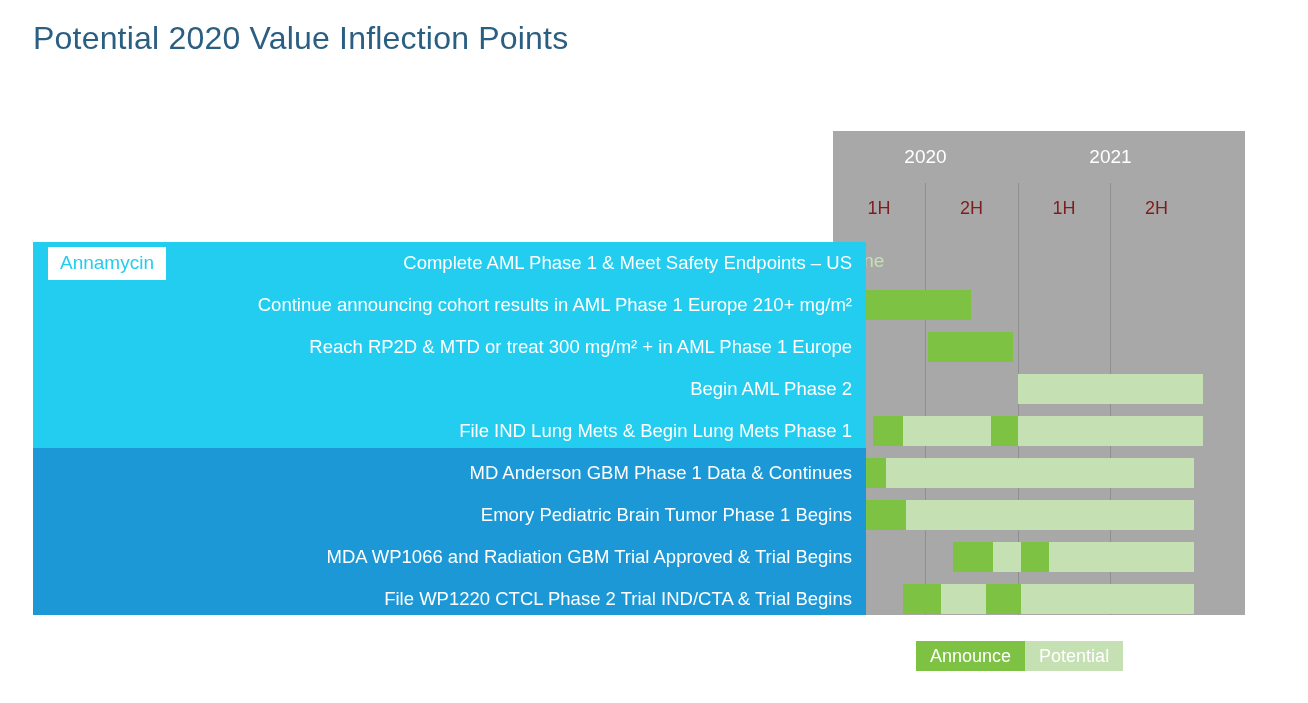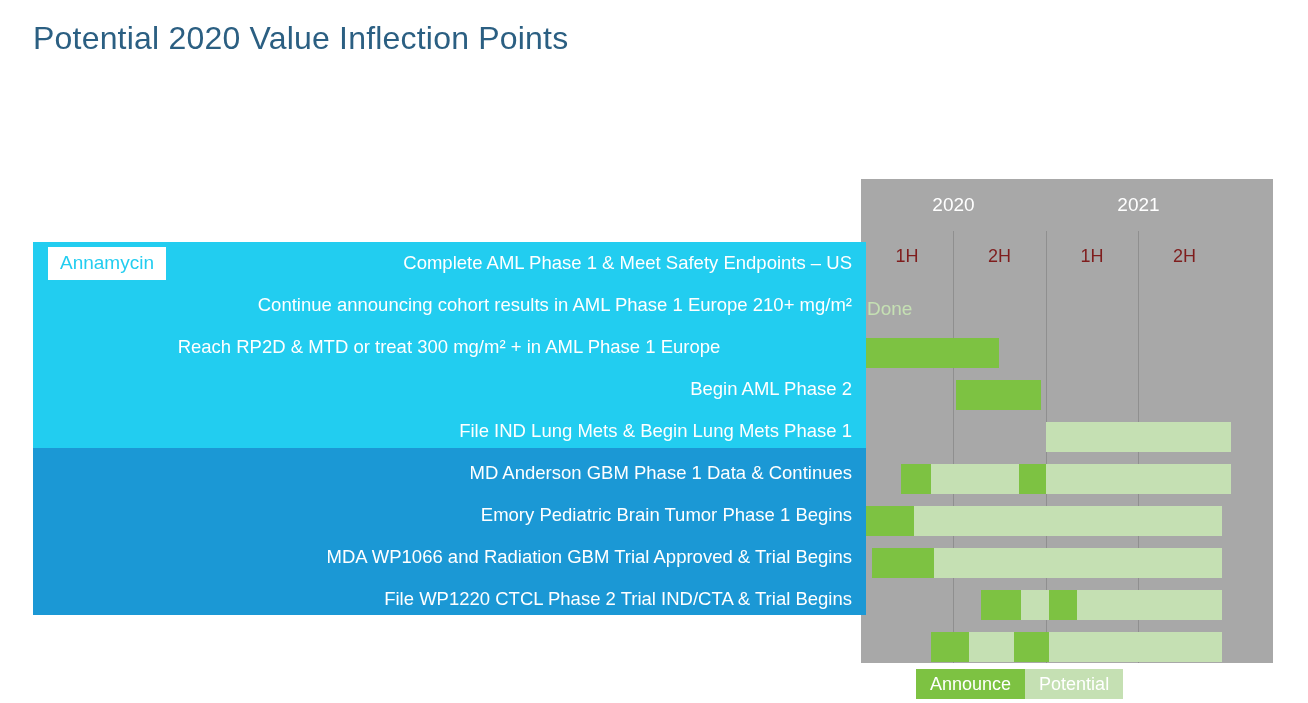--- a/index.html
+++ b/index.html
@@ -30,26 +30,25 @@
     font-size: 32px;
     color: #2b5f82;
     letter-spacing: 0.2px;
     font-weight: 400;
     white-space: nowrap;
   }
 
   
   #timeline {
     position: absolute;
-    left: 861px;
+    left: 833px;
     top: 131px;
     width: 412px;
     height: 484px;
     background: #a8a8a8;
-    margin-top: 48px;
   }
   .tl-header-year {
     position: absolute;
     top: 0;
     height: 52px;
     line-height: 52px;
     text-align: center;
     color: #ffffff;
     font-size: 19px;
   }
@@ -168,21 +167,20 @@
     height: 301px;
   }
 
   
   #legend {
     position: absolute;
     left: 916px;
     top: 641px;
     height: 30px;
     display: flex;
-    margin-top: 28px;
   }
   .legend-item {
     height: 30px;
     line-height: 30px;
     padding: 0 14px;
     color: #ffffff;
     font-size: 18px;
   }
   .legend-announce { background: #7dc242; }
   .legend-continue { background: #c5e0b3; }
@@ -248,21 +246,21 @@
         </div>
       </div>
   </div>
 
   <div id="panel-annamycin"></div>
   <div id="panel-stat3"></div>
 
   <div id="labels">
       <div class="row-label" style="top: 0px;">Complete AML Phase 1 &amp; Meet Safety Endpoints – US</div>
       <div class="row-label" style="top: 42px;">Continue announcing cohort results in AML Phase 1 Europe 210+ mg/m²</div>
-      <div class="row-label" style="top: 84px; text-align: center;">Reach RP2D &amp; MTD or treat 300 mg/m² + in AML Phase 1 Europe</div>
+      <div class="row-label" style="top: 84px;">Reach RP2D &amp; MTD or treat 300 mg/m² + in AML Phase 1 Europe</div>
       <div class="row-label" style="top: 126px;">Begin AML Phase 2</div>
       <div class="row-label" style="top: 168px;">File IND Lung Mets &amp; Begin Lung Mets Phase 1</div>
       <div class="row-label" style="top: 210px;">MD Anderson GBM Phase 1 Data &amp; Continues</div>
       <div class="row-label" style="top: 252px;">Emory Pediatric Brain Tumor Phase 1 Begins</div>
       <div class="row-label" style="top: 294px;">MDA WP1066 and Radiation GBM Trial Approved &amp; Trial Begins</div>
       <div class="row-label" style="top: 336px;">File WP1220 CTCL Phase 2 Trial IND/CTA  &amp; Trial Begins</div>
     </div>
 
   <div class="group-tag" id="tag-annamycin">Annamycin</div>
 

